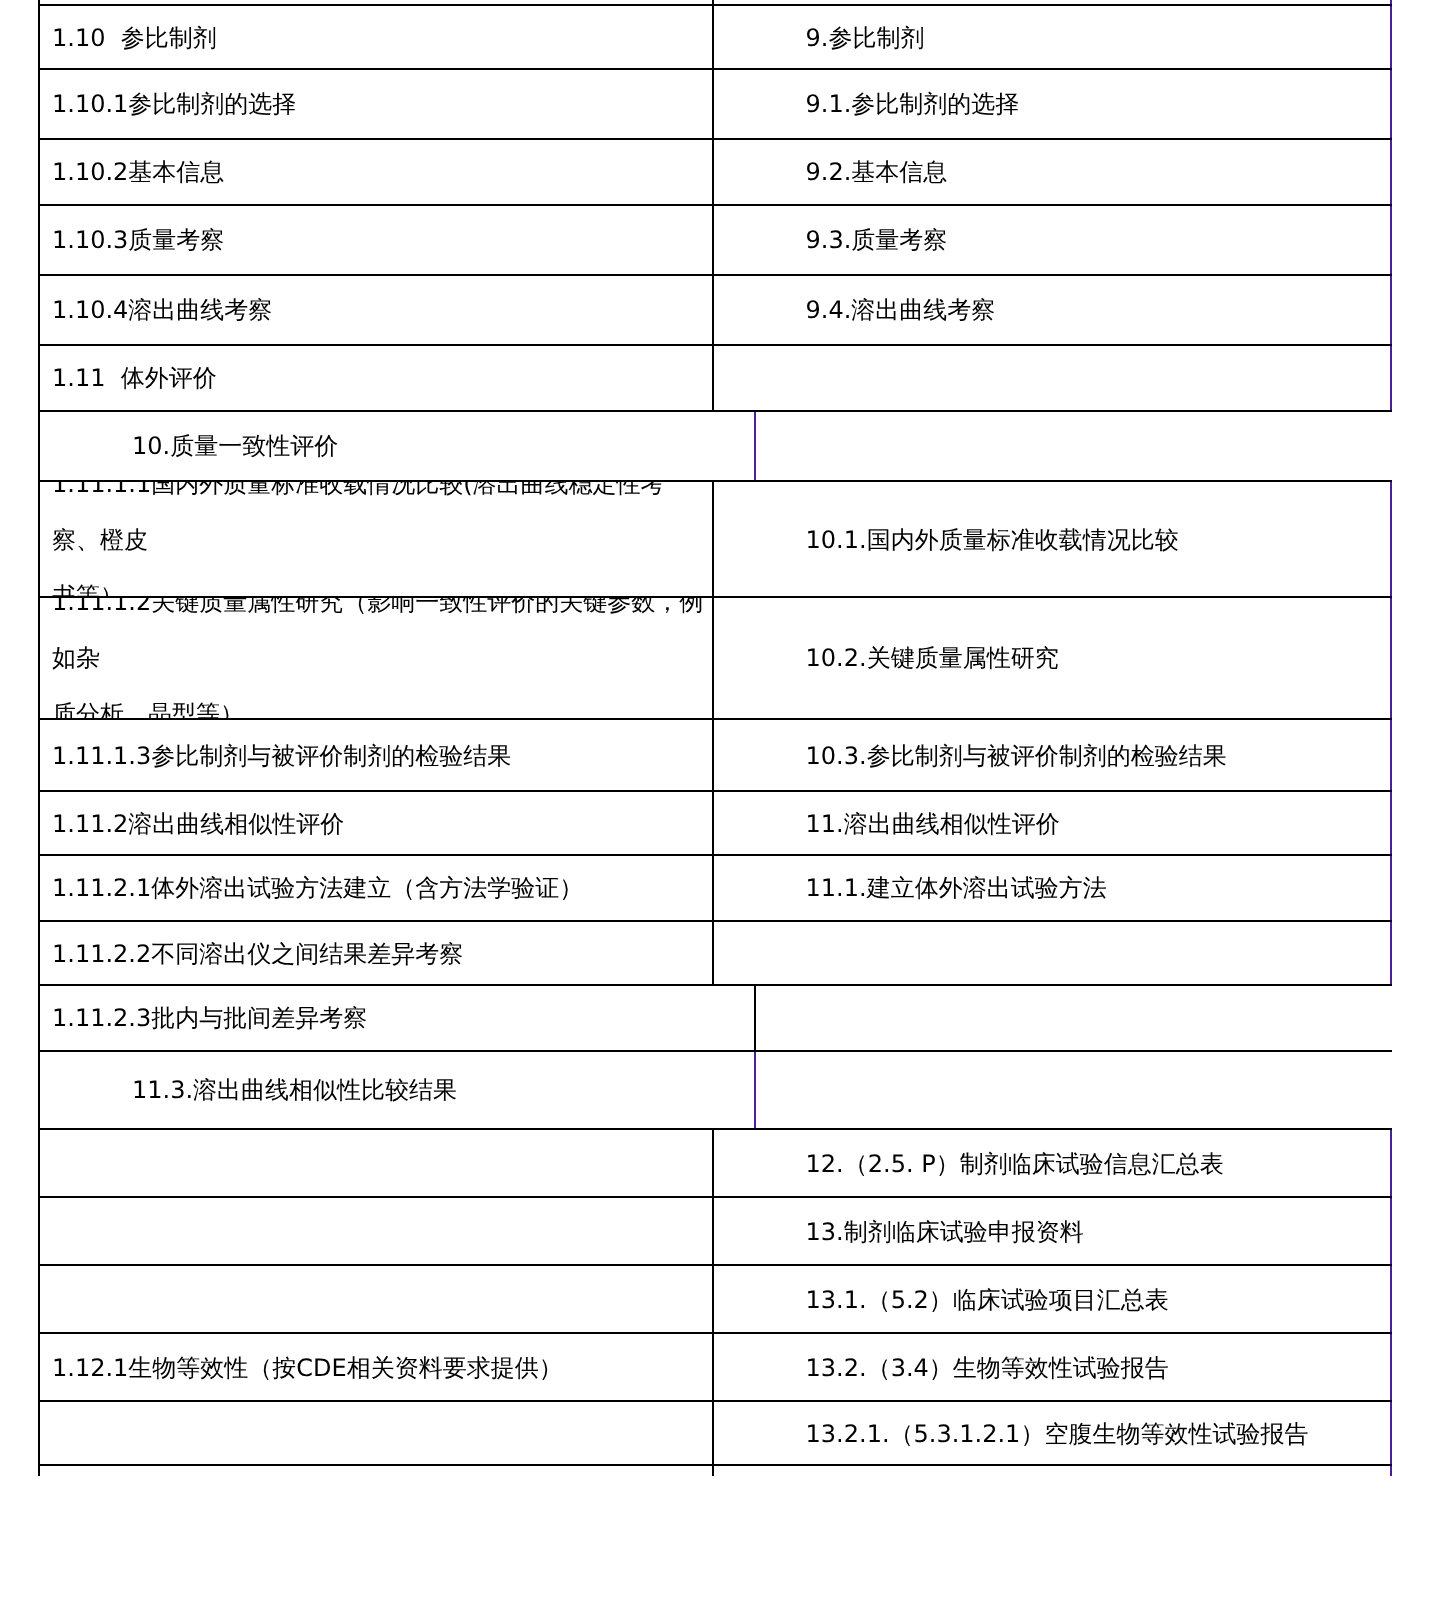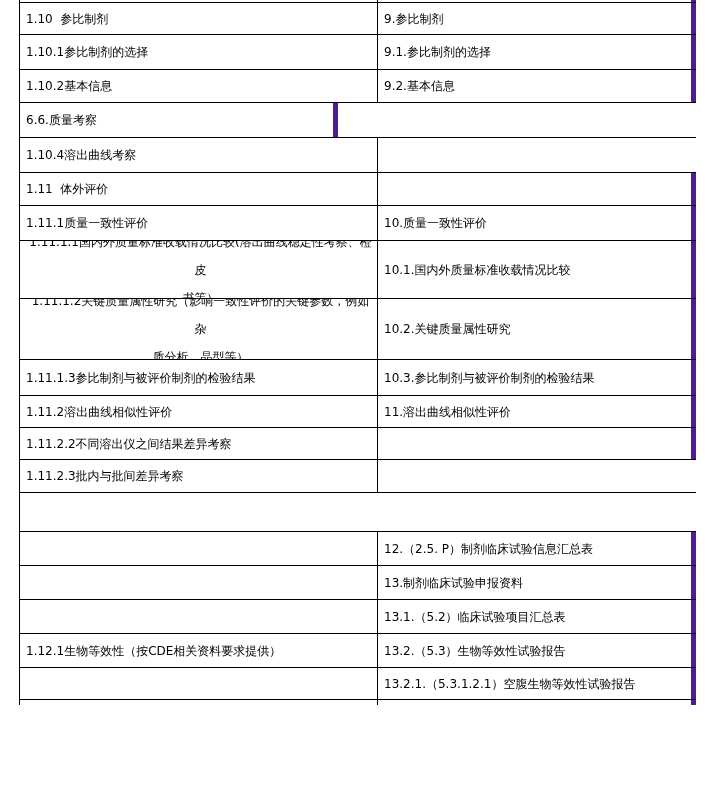--- a/index.html
+++ b/index.html
@@ -16,21 +16,20 @@
     font-size: 12px;
     color: #000000;
   }
   .tbl {
     position: absolute;
     left: 19px;
     top: 0;
     width: 676px;
     border-left: 1px solid #000;
     box-sizing: content-box;
-    text-align: center;
   }
   .tr {
     display: flex;
     box-sizing: border-box;
     border-bottom: 1px solid #000;
     overflow: hidden;
   }
   .tr.no-bottom {
     border-bottom: none;
   }
@@ -43,22 +42,23 @@
     overflow: hidden;
     word-break: break-all;
   }
   .tdl {
     width: 358px;
     border-right: 1px solid #000;
     padding: 0 2px 0 6px;
   }
   .tdr {
     width: 318px;
-    border-right: 5px solid #4c1d95;
+    border-right: 1px solid #4c1d95;
     padding: 0 2px 0 6px;
+    margin-left: 40px;
   }
 </style>
 </head>
 <body>
 
 <div class="tbl">
 
   <div class="tr" style="height:3px">
     <div class="td tdl"></div>
     <div class="td tdr"></div>
@@ -73,35 +73,36 @@
     <div class="td tdl">1.10.1参比制剂的选择</div>
     <div class="td tdr">9.1.参比制剂的选择</div>
   </div>
 
   <div class="tr" style="height:33px">
     <div class="td tdl">1.10.2基本信息</div>
     <div class="td tdr">9.2.基本信息</div>
   </div>
 
   <div class="tr" style="height:35px">
-    <div class="td tdr">6.6.质量考察</div>
+    <div class="td tdl">1.10.3质量考察</div>
+    <div class="td tdr">9.3.质量考察</div>
   </div>
 
   <div class="tr" style="height:35px">
     <div class="td tdl">1.10.4溶出曲线考察</div>
+    <div class="td tdr">9.4.溶出曲线考察</div>
   </div>
 
 
   <div class="tr" style="height:33px">
     <div class="td tdl">1.11  体外评价</div>
     <div class="td tdr"></div>
   </div>
 
   <div class="tr" style="height:35px">
-    <div class="td tdl">1.11.1质量一致性评价</div>
     <div class="td tdr">10.质量一致性评价</div>
   </div>
 
   <div class="tr" style="height:58px">
     <div class="td tdl">1.11.1.1国内外质量标准收载情况比较(溶出曲线稳定性考察、橙皮
 书等）</div>
     <div class="td tdr">10.1.国内外质量标准收载情况比较</div>
   </div>
 
   <div class="tr" style="height:61px">
@@ -113,52 +114,57 @@
   <div class="tr" style="height:36px">
     <div class="td tdl">1.11.1.3参比制剂与被评价制剂的检验结果</div>
     <div class="td tdr">10.3.参比制剂与被评价制剂的检验结果</div>
   </div>
 
   <div class="tr" style="height:32px">
     <div class="td tdl">1.11.2溶出曲线相似性评价</div>
     <div class="td tdr">11.溶出曲线相似性评价</div>
   </div>
 
+  <div class="tr" style="height:33px">
+    <div class="td tdl">1.11.2.1体外溶出试验方法建立（含方法学验证）</div>
+    <div class="td tdr">11.1.建立体外溶出试验方法</div>
+  </div>
 
   <div class="tr" style="height:32px">
     <div class="td tdl">1.11.2.2不同溶出仪之间结果差异考察</div>
     <div class="td tdr"></div>
   </div>
 
   <div class="tr" style="height:33px">
     <div class="td tdl">1.11.2.3批内与批间差异考察</div>
   </div>
 
   <div class="tr" style="height:39px">
+    <div class="td tdr">11.3.溶出曲线相似性比较结果</div>
   </div>
 
 
   <div class="tr" style="height:34px">
     <div class="td tdl"></div>
     <div class="td tdr">12.（2.5. P）制剂临床试验信息汇总表</div>
   </div>
 
   <div class="tr" style="height:34px">
     <div class="td tdl"></div>
     <div class="td tdr">13.制剂临床试验申报资料</div>
   </div>
 
   <div class="tr" style="height:34px">
     <div class="td tdl"></div>
     <div class="td tdr">13.1.（5.2）临床试验项目汇总表</div>
   </div>
 
   <div class="tr" style="height:34px">
     <div class="td tdl">1.12.1生物等效性（按CDE相关资料要求提供）</div>
-    <div class="td tdr">13.2.（5.3）生物等效性试验报告</div>
+    <div class="td tdr">13.2.（3.4）生物等效性试验报告</div>
   </div>
 
   <div class="tr" style="height:32px">
     <div class="td tdl"></div>
     <div class="td tdr">13.2.1.（5.3.1.2.1）空腹生物等效性试验报告</div>
   </div>
 
   <div class="tr no-bottom" style="height:5px">
     <div class="td tdl"></div>
     <div class="td tdr"></div>

